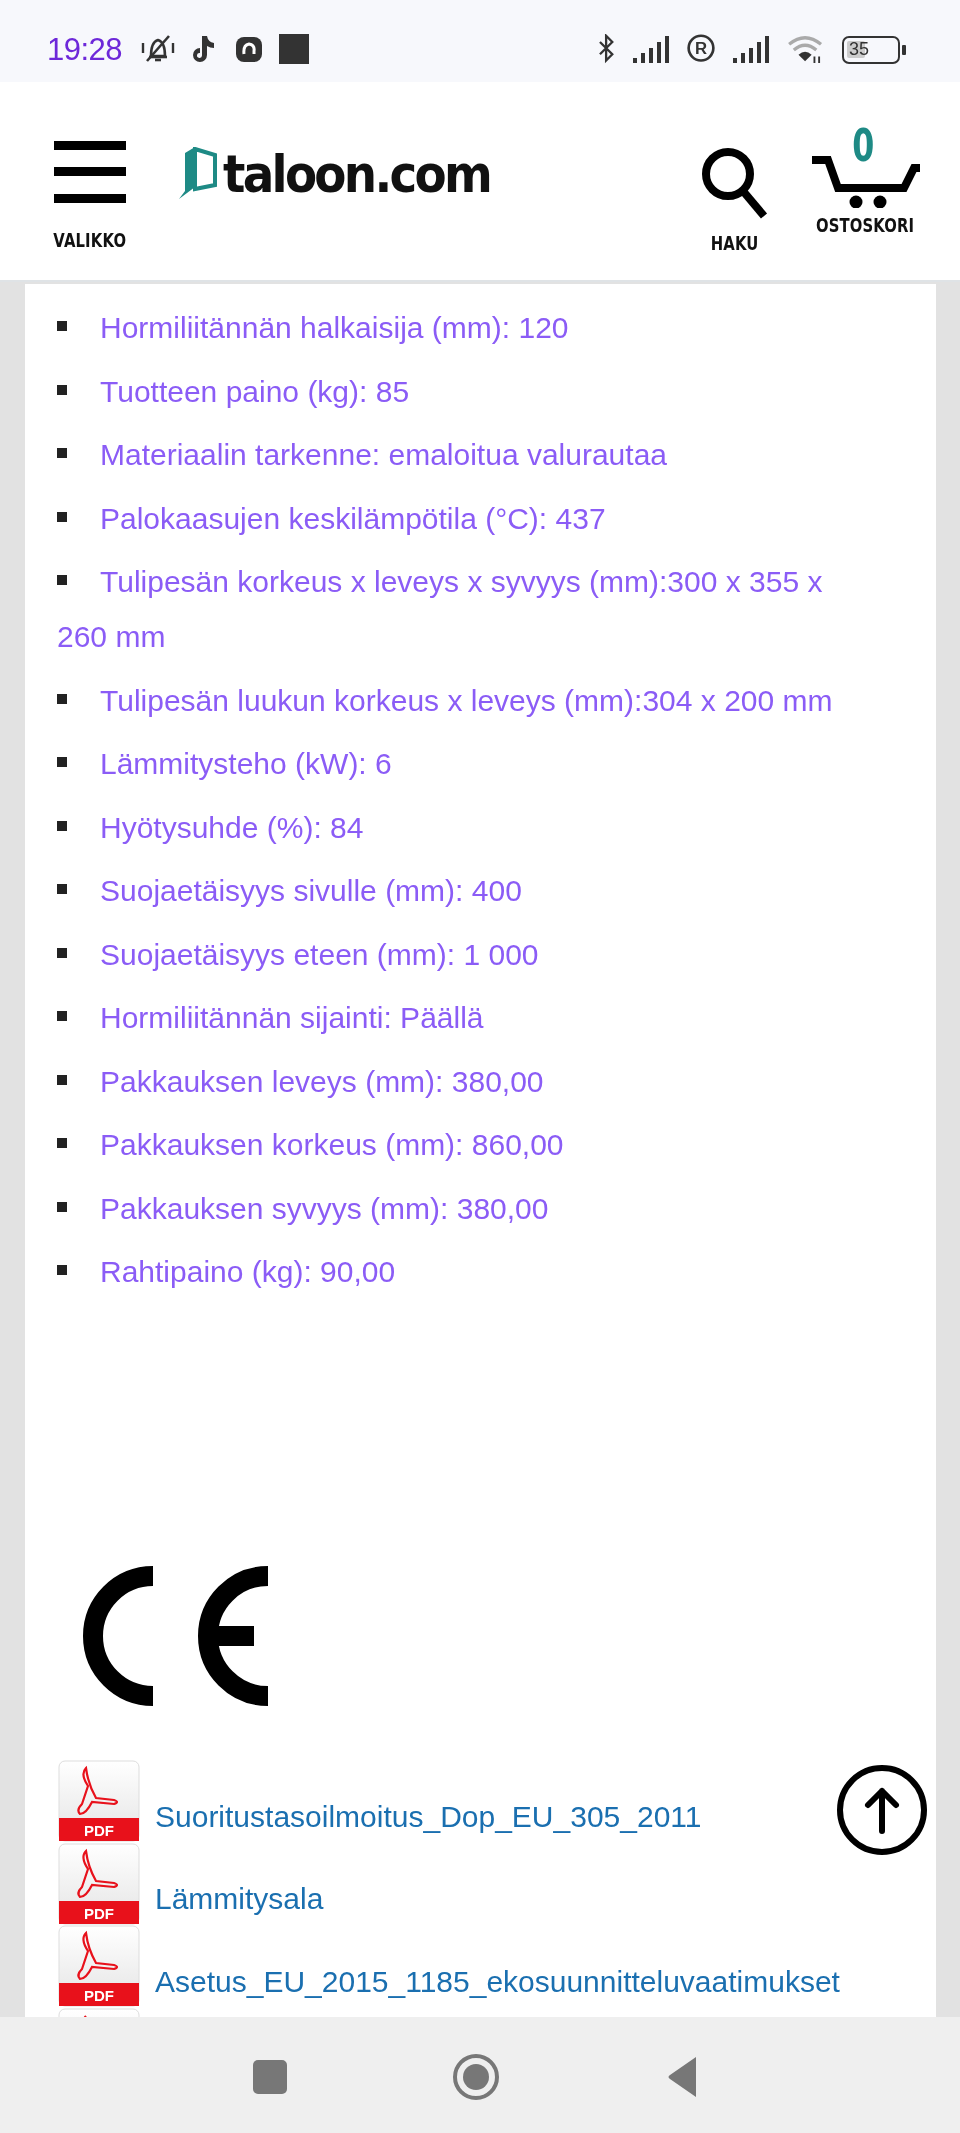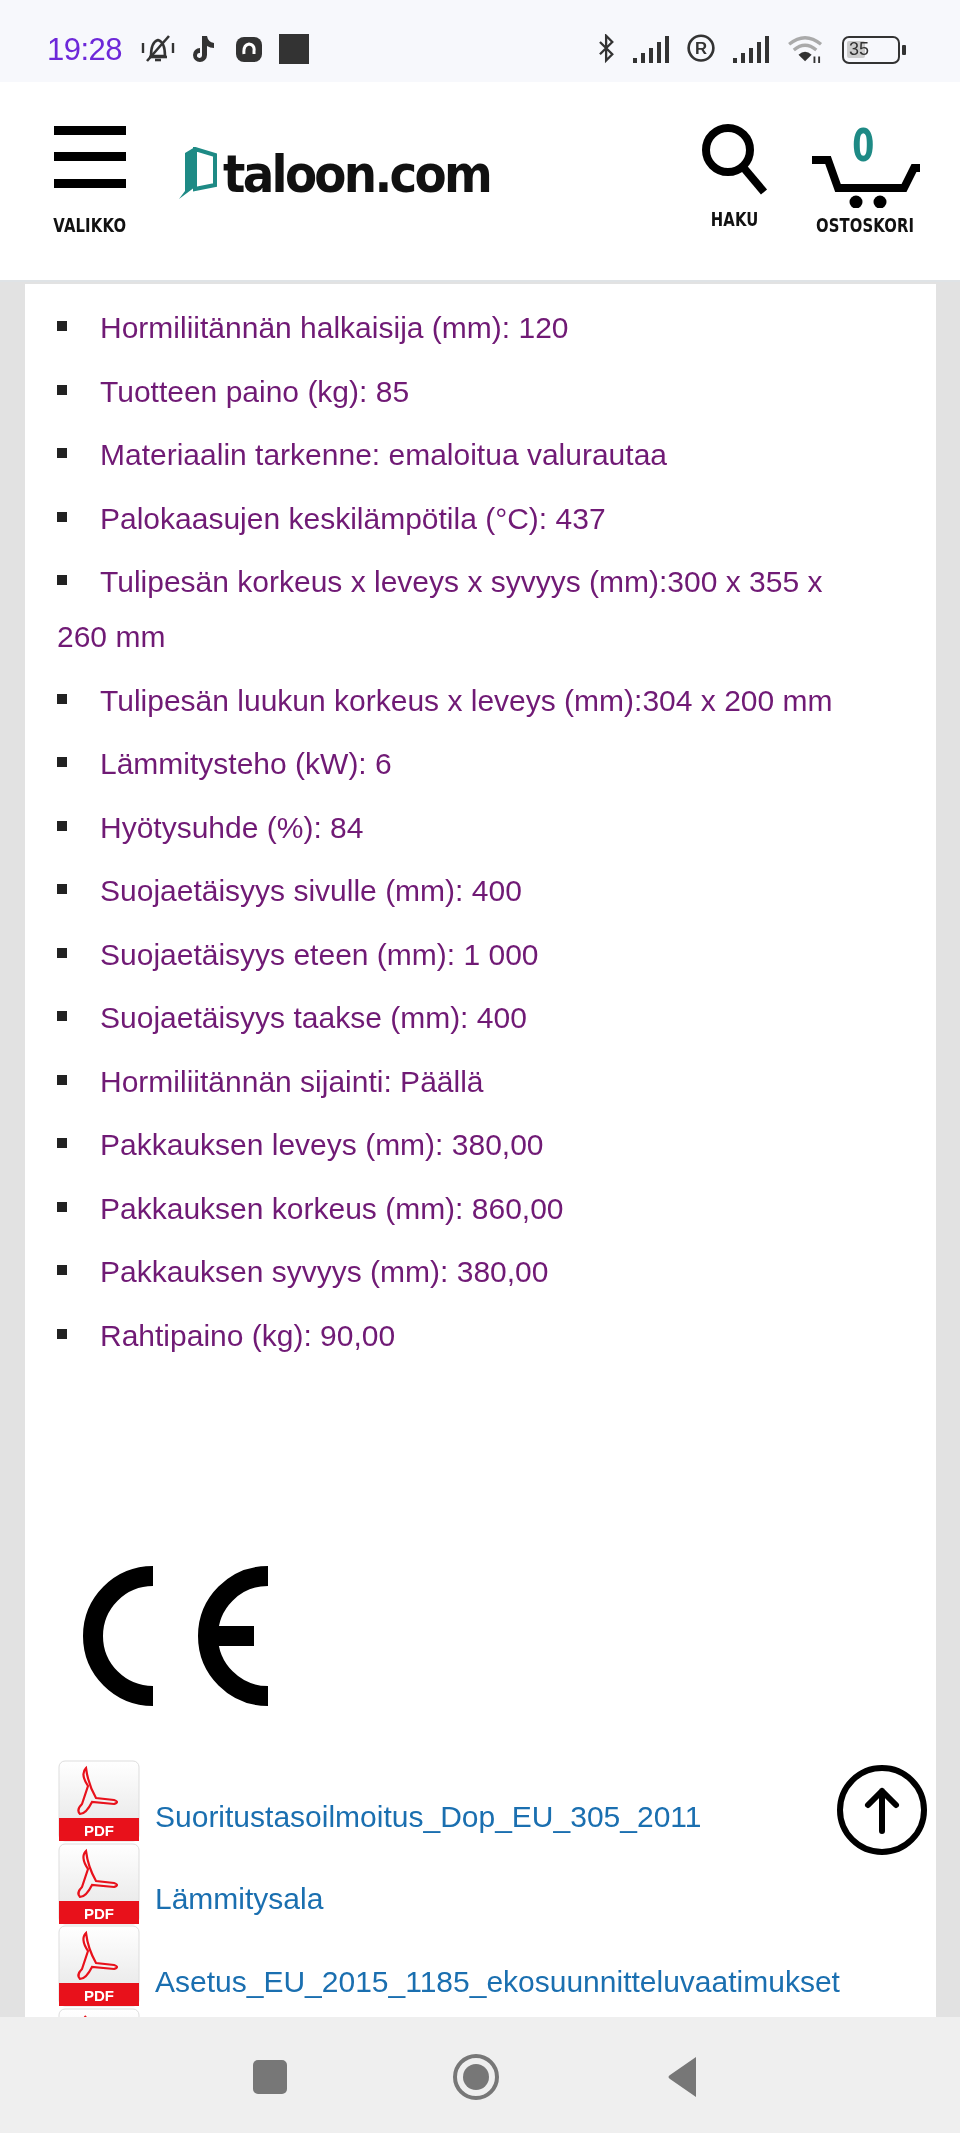--- a/index.html
+++ b/index.html
@@ -8,30 +8,30 @@
 
   
   .statusbar { position: absolute; left: 0; top: 0; width: 960px; height: 82px; background: #f7f8fc; }
   .sb-time { position: absolute; left: 47px; top: 32px; font-size: 31px; color: #6d28d9; letter-spacing: -0.5px; }
   .sb-icon { position: absolute; top: 34px; height: 30px; }
 
   
   .header { position: absolute; left: 0; top: 82px; width: 960px; height: 200px; background: #fff; border-bottom: 2px solid #dfe3e6; }
   .hdr-btn { position: absolute; display: flex; flex-direction: column; align-items: center; cursor: pointer; }
   .hdr-label { font-family: "DejaVu Sans", sans-serif; font-weight: bold; font-size: 19px; color: #111; transform: scaleX(0.78); letter-spacing: 0.2px; }
-  .menu-btn { left: 30px; top: 42px; width: 120px; }
-  .search-btn { left: 680px; top: 40px; width: 110px; }
+  .menu-btn { left: 30px; top: 57px; width: 120px; }
+  .search-btn { left: 680px; top: 64px; width: 110px; }
   .cart-btn { left: 800px; top: 46px; width: 130px; }
   .logo { position: absolute; left: 175px; top: 62px; display: flex; align-items: center; cursor: pointer; }
   .logo-text { font-family: "DejaVu Sans", sans-serif; font-weight: bold; font-size: 52px; color: #111; letter-spacing: -3px; transform: scaleX(0.9); transform-origin: left center; margin-left: 4px; }
 
   
   .card { position: absolute; left: 25px; top: 284px; width: 911px; height: 1733px; background: #fff; }
   .spec-list { position: absolute; left: 32px; top: 16px; width: 820px; list-style: none; }
-  .spec-item { position: relative; font-size: 30px; line-height: 55px; color: #701a75; margin-bottom: 8.5px; text-indent: 43px; }
+  .spec-item { position: relative; font-size: 30px; line-height: 55px; color: #8b5cf6; margin-bottom: 8.5px; text-indent: 43px; }
   .spec-item::before { content: ""; position: absolute; left: 0; top: 21px; width: 10px; height: 10px; background: #222; text-indent: 0; }
 
   .ce-logo { position: absolute; left: 52px; top: 1282px; width: 195px; height: 140px; }
 
   .docs { position: absolute; left: 33px; top: 1476px; width: 820px; }
   .doc-row { display: flex; align-items: center; height: 82.5px; cursor: pointer; }
   .pdf-icon { width: 82px; height: 82px; flex: none; }
   .doc-link { margin-left: 15px; font-size: 30px; color: #1a6fb0; text-decoration: none; white-space: nowrap; margin-top: 31px; }
   .doc-partial { height: 10px; overflow: hidden; }
 
@@ -152,21 +152,20 @@
     <li class="spec-item">Hormiliitännän halkaisija (mm): 120</li>
     <li class="spec-item">Tuotteen paino (kg): 85</li>
     <li class="spec-item">Materiaalin tarkenne: emaloitua valurautaa</li>
     <li class="spec-item">Palokaasujen keskilämpötila (°C): 437</li>
     <li class="spec-item" style="width:790px">Tulipesän korkeus x leveys x syvyys (mm):300 x 355 x 260 mm</li>
     <li class="spec-item" style="width:790px">Tulipesän luukun korkeus x leveys (mm):304 x 200 mm</li>
     <li class="spec-item">Lämmitysteho (kW): 6</li>
     <li class="spec-item">Hyötysuhde (%): 84</li>
     <li class="spec-item">Suojaetäisyys sivulle (mm): 400</li>
     <li class="spec-item">Suojaetäisyys eteen (mm): 1 000</li>
-    <li class="spec-item">Suojaetäisyys taakse (mm): 400</li>
     <li class="spec-item">Hormiliitännän sijainti: Päällä</li>
     <li class="spec-item">Pakkauksen leveys (mm): 380,00</li>
     <li class="spec-item">Pakkauksen korkeus (mm): 860,00</li>
     <li class="spec-item">Pakkauksen syvyys (mm): 380,00</li>
     <li class="spec-item">Rahtipaino (kg): 90,00</li>
   </ul>
 
   <svg class="ce-logo" viewBox="0 0 195 140">
     <path d="M76 10 A60 60 0 1 0 76 130" fill="none" stroke="#000" stroke-width="20"></path>
     <path d="M191 10 A60 60 0 1 0 191 130" fill="none" stroke="#000" stroke-width="20"></path>

